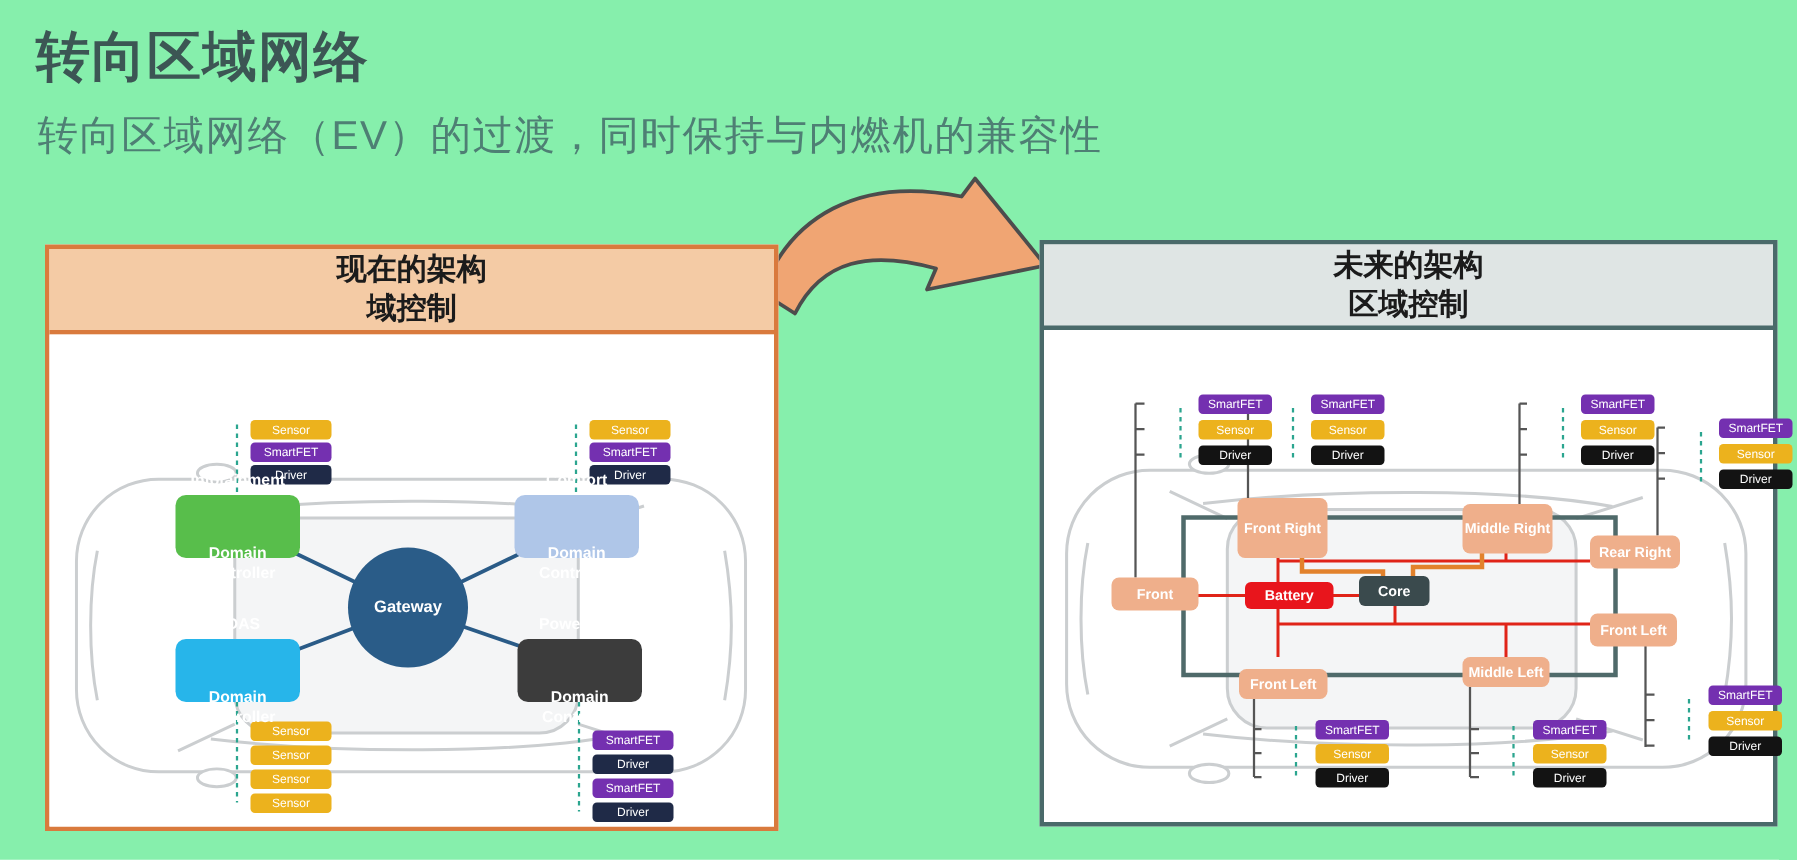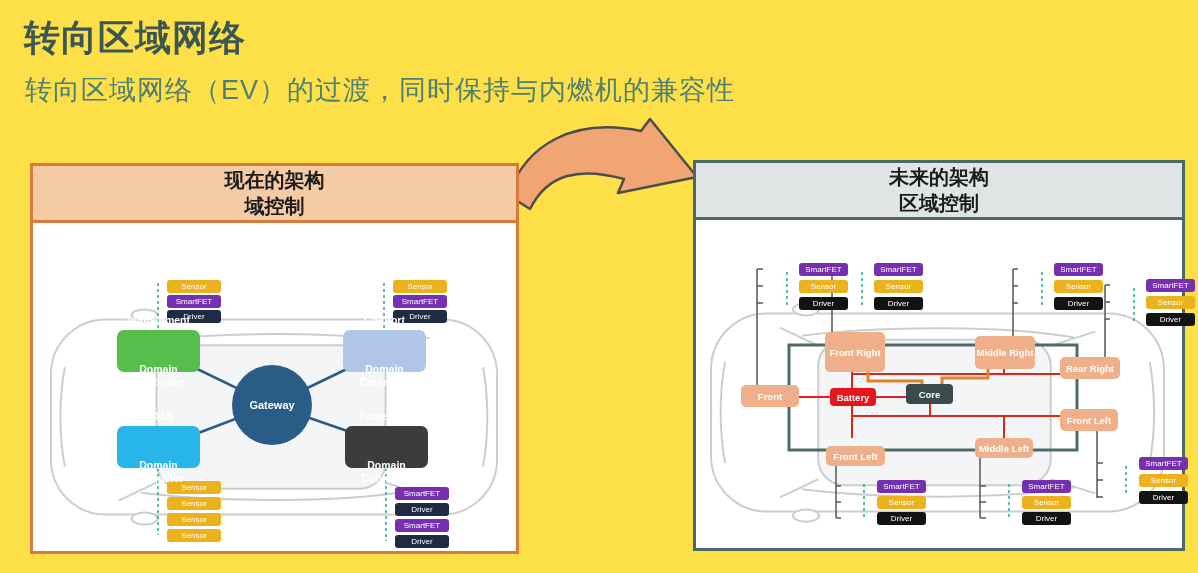--- a/index.html
+++ b/index.html
@@ -11,21 +11,21 @@
     --driver_navy_bg:#1F2A47; --driver_black_bg:#131313;
     --infotainment_bg:#58BE4B; --comfort_bg:#AFC6E8;
     --adas_bg:#27B5EA; --powertrain_bg:#3C3C3C;
     --gateway_bg:#2A5C88; --zone_bg:#EFAF8B;
     --battery_bg:#E8151C; --core_bg:#3A4A4D;
     --ring_color:#4F6A6A; --power_line:#E02418; --comm_line:#E2822C;
     --gateway_line:#2A5B87; --dashed_line:#2BA58F;
   }
   *{margin:0;padding:0;box-sizing:border-box;}
   body{font-family:"Liberation Sans", sans-serif;background:#fff;}
-  .slide{position:relative;width:1198px;height:573px;background:#fde047;overflow:hidden;}
+  .slide{position:relative;width:1198px;height:573px;background:#86efac;overflow:hidden;}
   .title{position:absolute;left:24px;top:14px;font-size:36px;font-weight:bold;color:var(--title_color);letter-spacing:1px;}
   .subtitle{position:absolute;left:25px;top:72px;font-size:27px;color:var(--subtitle_color);letter-spacing:1px;}
   .panel{position:absolute;background:#fff;}
   .panel.left{left:30px;top:163px;width:489px;height:391px;border:3px solid var(--left_border);}
   .panel.right{left:693px;top:160px;width:492px;height:391px;border:3px solid var(--right_border);}
   .panel-header{height:57px;display:flex;flex-direction:column;align-items:center;justify-content:center;
     font-size:20px;font-weight:bold;color:#1b1b1b;line-height:26px;}
   .panel.left .panel-header{background:var(--left_header_bg);border-bottom:3px solid var(--left_border);}
   .panel.right .panel-header{background:var(--right_header_bg);border-bottom:3px solid var(--right_border);}
   .panel-body{position:relative;width:100%;height:328px;background:#fff;}
@@ -195,18 +195,18 @@
       <div class="sb w49 sensor" style="left:290px;top:276px;">Sensor</div>
       <div class="sb w49 driver-b" style="left:290px;top:292px;">Driver</div>
 
       <div class="zone" style="left:45px;top:165px;width:58px;height:22px;">Front</div>
       <div class="zone" style="left:129px;top:112px;width:60px;height:40px;">Front Right</div>
       <div class="zone" style="left:279px;top:116px;width:60px;height:33px;">Middle Right</div>
       <div class="zone" style="left:364px;top:137px;width:60px;height:22px;">Rear Right</div>
       <div class="zone" style="left:364px;top:189px;width:58px;height:22px;">Front Left</div>
       <div class="zone" style="left:130px;top:226px;width:59px;height:20px;">Front Left</div>
       <div class="zone" style="left:279px;top:218px;width:58px;height:20px;">Middle Left</div>
-      <div class="zone battery" style="left:134px;top:168px;width:46px;height:18px;">Battery</div>
+      <div class="zone battery" style="left:134px;top:168px;width:59px;height:18px;">Battery</div>
       <div class="zone core" style="left:210px;top:164px;width:47px;height:20px;">Core</div>
     </div>
   </div>
 
 </div>
 
 </body></html>

